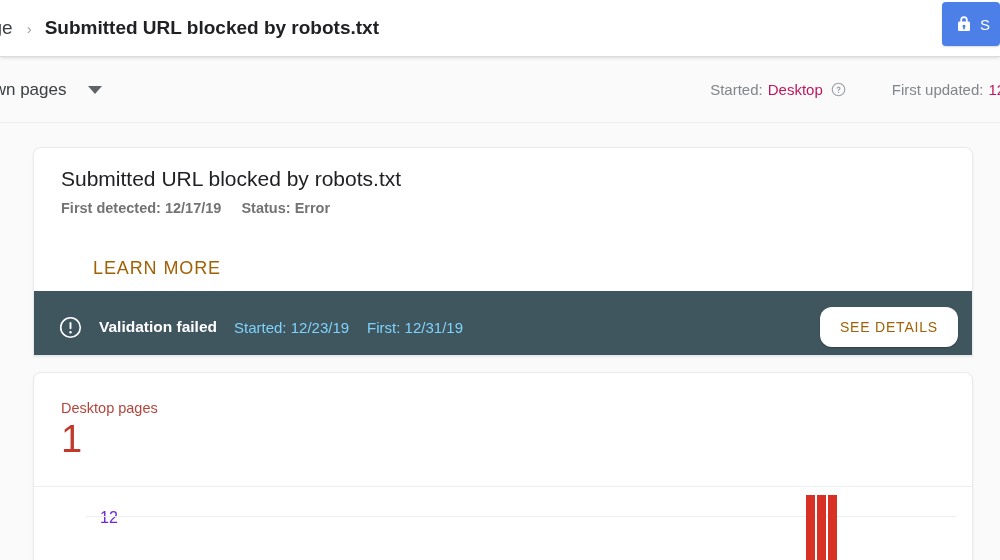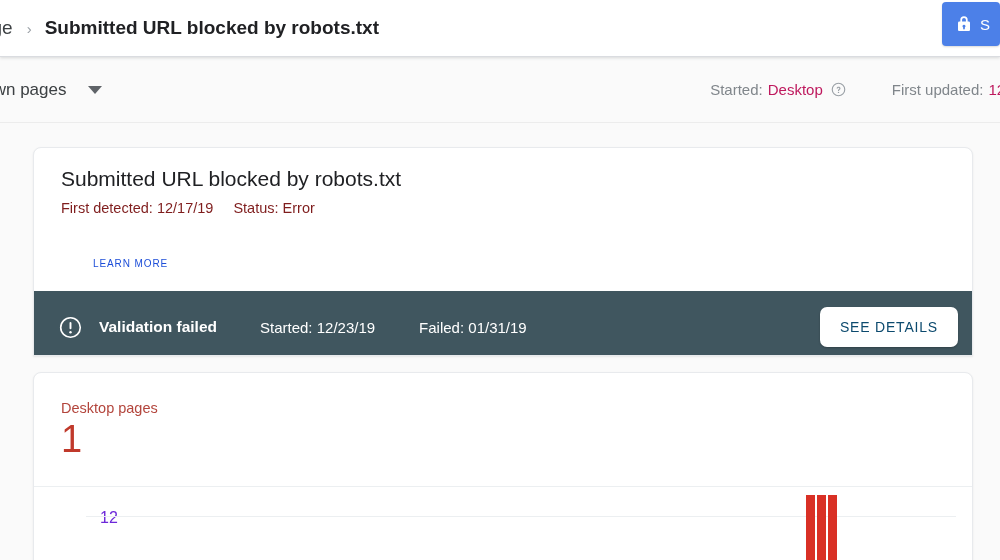--- a/index.html
+++ b/index.html
@@ -149,30 +149,31 @@
   .card-title {
     margin: 0;
     padding: 19px 0 0 27px;
     font-size: 21px;
     color: #202124;
     font-weight: normal;
   }
   .card-sub {
     padding: 9px 0 0 27px;
     font-size: 14.5px;
-    color: #7f1d1d;
+    color: #737373;
+    font-weight: bold;
   }
   .card-sub .pair { margin-right: 16px; }
   .learn-more {
     position: absolute;
     left: 59px;
     top: 110px;
-    font-size: 10px;
+    font-size: 18px;
     letter-spacing: 0.9px;
-    color: #1d4ed8;
+    color: #a16207;
     text-transform: uppercase;
     cursor: pointer;
     background: none;
     border: none;
     padding: 0;
     font-family: inherit;
   }
 
   
   .banner {
@@ -194,31 +195,30 @@
   }
   .banner-strong {
     font-size: 15.5px;
     color: #ffffff;
     font-weight: bold;
     margin-right: 17px;
     white-space: nowrap;
   }
   .banner-text {
     font-size: 15px;
-    color: #ffffff;
+    color: #7dd3fc;
     white-space: nowrap;
     margin-right: 18px;
-    margin-left: 26px;
   }
   .see-details {
     margin-left: auto;
     background: #ffffff;
-    color: #0c4a6e;
+    color: #a16207;
     border: none;
-    border-radius: 7px;
+    border-radius: 12px;
     height: 40px;
     padding: 0 20px;
     font-size: 14px;
     letter-spacing: 0.8px;
     text-transform: uppercase;
     cursor: pointer;
     font-family: inherit;
     box-shadow: 0 1px 2px rgba(0,0,0,0.25);
   }
 
@@ -354,22 +354,22 @@
           <rect x="11" y="6.2" width="2" height="7.6" rx="1" fill="#ffffff"></rect>
           <circle cx="12" cy="17" r="1.25" fill="#ffffff"></circle>
         </svg>
       </span>
       <span class="banner-strong">Validation failed</span>
       <span class="banner-text">
         <span>Started:</span>
         <span>12/23/19</span>
       </span>
       <span class="banner-text">
-        <span>Failed:</span>
-        <span>01/31/19</span>
+        <span>First:</span>
+        <span>12/31/19</span>
       </span>
       <button class="see-details">SEE DETAILS</button>
     </div>
   </div>
 
   <div class="card" id="card-affected">
     <div class="affected-label">Desktop pages</div>
     <div class="affected-value">1</div>
 
     <div class="card-divider"></div>

